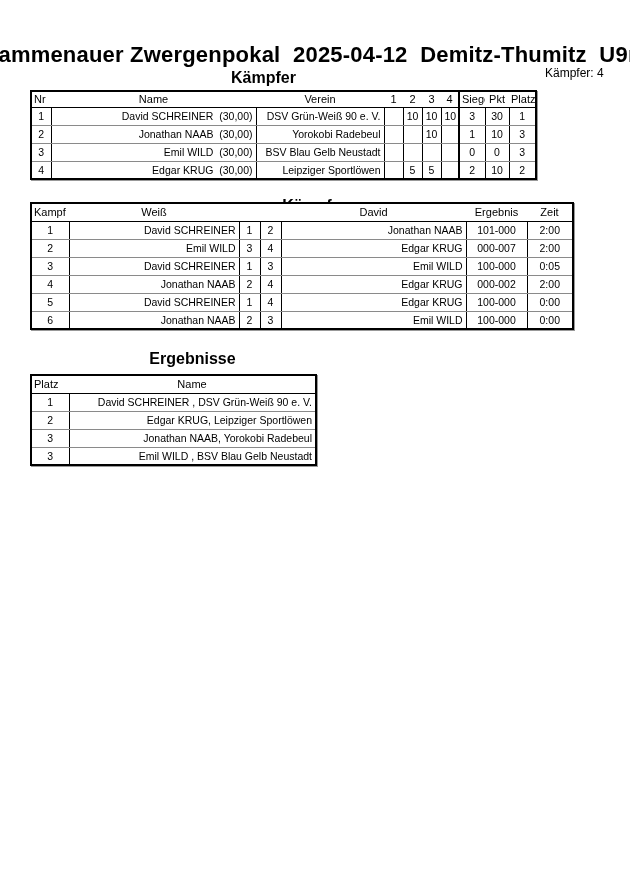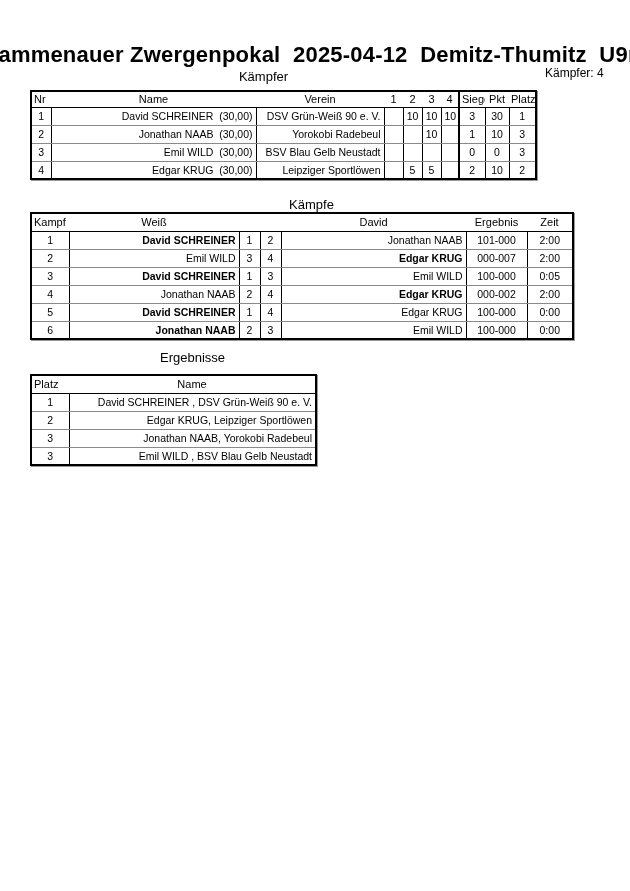--- a/index.html
+++ b/index.html
@@ -1,42 +1,42 @@
 <!DOCTYPE html>
 <html><head>
 <meta charset="utf-8">
 <style>
   html,body{margin:0;padding:0;background:#fff;}
   .page{position:relative;width:630px;height:891px;background:#fff;overflow:hidden;
         font-family:"Liberation Sans","DejaVu Sans",sans-serif;color:#000;}
   .title{position:absolute;top:42px;left:50%;transform:translateX(-50%);
          font-size:22px;font-weight:bold;white-space:pre;letter-spacing:0.2px;}
-  .sec-heading{position:absolute;transform:translateX(-50%);font-size:13px;font-weight:normal;white-space:pre;padding-left:43px;}
+  .sec-heading{position:absolute;transform:translateX(-50%);font-size:16px;font-weight:bold;white-space:pre;padding-left:43px;}
   .h1{top:69px;left:242px;}
   .h2{top:197px;left:290px;}
   .h3{top:350px;left:171px;}
   .count-label{position:absolute;top:66px;left:545px;font-size:12px;}
   table.doc{position:absolute;border-collapse:collapse;table-layout:fixed;background:#fff;
             border:2px solid #000;box-shadow:1px 1px 0 #999;}
   table.doc td{border-left:1px solid #000;border-right:1px solid #000;
                border-top:1px solid #8a8a8a;border-bottom:1px solid #8a8a8a;
                font-size:10.5px;padding:0 3px;overflow:hidden;white-space:nowrap;}
   table.doc th{border:0;border-bottom:1px solid #000;font-size:11px;font-weight:normal;
                padding:0 2px;overflow:hidden;white-space:nowrap;}
   .t1{left:30px;top:90px;width:505px;}
-  .t2{left:30px;top:212px;width:542px;}
+  .t2{left:30px;top:202px;width:542px;}
   .t3{left:30px;top:374px;width:285px;}
   .t1 tr{height:18px;} .t1 tr.hrow{height:16px;}
   .t2 tr,.t3 tr{height:18px;}
   .c{text-align:center;}
   .l{text-align:right;padding-left:6px !important;}
   .hl{text-align:left;padding-left:2px !important;}
   .pre{white-space:pre !important;}
   .thickL{border-left:2px solid #000 !important;}
-  .win{font-weight:bold;}
+  .win{font-weight:normal;}
 </style>
 </head>
 <body>
 
 <div class="page">
 
   <div class="title">Rammenauer Zwergenpokal  2025-04-12  Demitz-Thumitz  U9m</div>
   <div class="sec-heading h1">Kämpfer</div>
   <div class="count-label">Kämpfer: 4</div>
 

